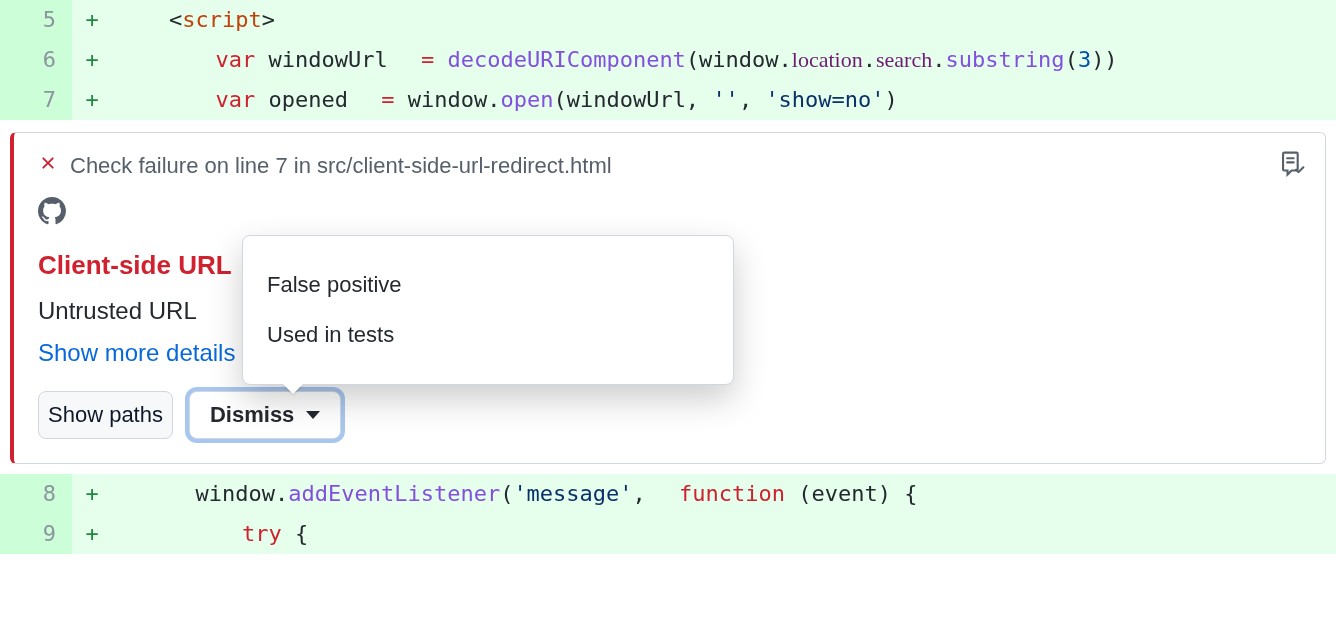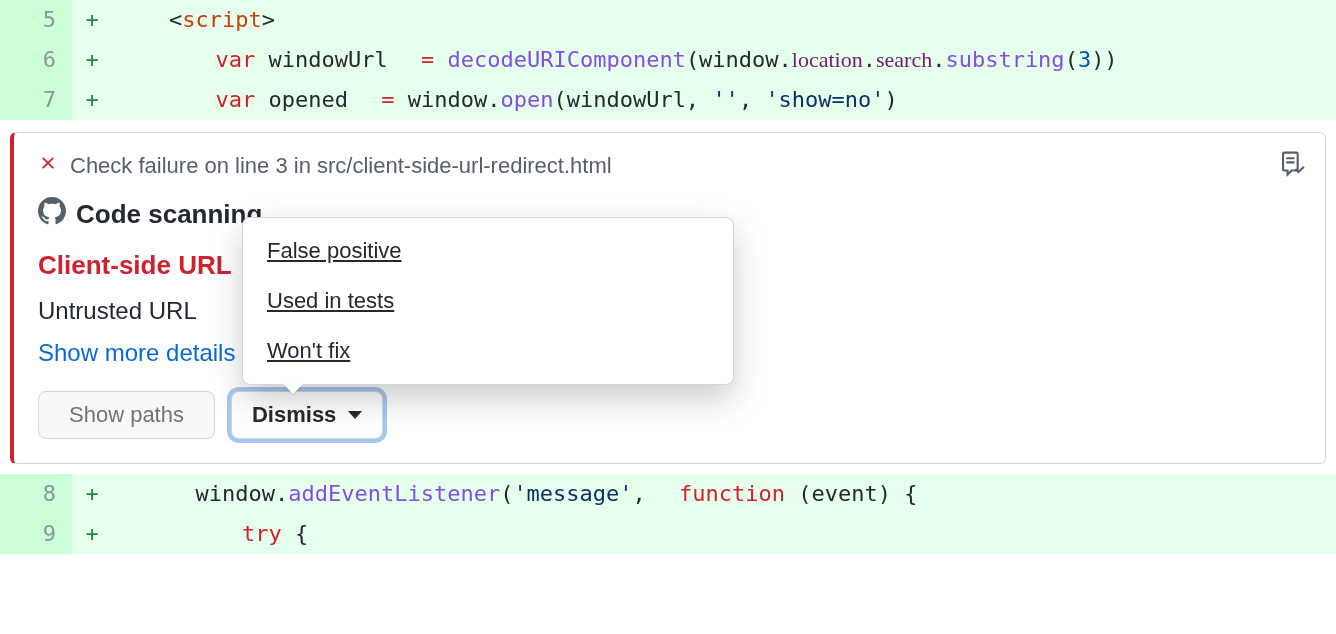--- a/index.html
+++ b/index.html
@@ -93,26 +93,26 @@
       font-size: 24px;
       display: block;
       margin-bottom: 24px;
     }
     .button-row {
       display: flex;
       gap: 16px;
       position: relative;
     }
     .btn {
-      padding: 10px 30px;
+      padding: 10px 9px;
       font-size: 22px;
       border: 1px solid #d0d7de;
       border-radius: 8px;
       background: #f6f8fa;
-      color: #737373;
+      color: #0f172a;
       cursor: pointer;
       font-weight: 500;
     }
     .btn-dismiss {
       background: #fff;
       color: #24292f;
       font-weight: 600;
       box-shadow: 0 0 0 4px #a8c7f0;
       display: flex;
       align-items: center;
@@ -128,22 +128,21 @@
     }
     .dropdown {
       position: absolute;
       left: 204px;
       bottom: 54px;
       width: 492px;
       background: #fff;
       border: 1px solid #d0d7de;
       border-radius: 8px;
       box-shadow: 0 8px 24px rgba(140,149,159,0.2);
-      padding: 8px 0;
-      text-decoration: underline;
+      padding: 24px 0;
     }
     .dropdown-item {
       padding: 12px 24px;
       font-size: 22px;
       color: #24292f;
       cursor: pointer;
     }
     .dropdown-tail {
       position: absolute;
       bottom: -10px;
@@ -180,50 +179,48 @@
     </div>
   </div>
 
 <div class="alert-box">
   <div class="alert-header">
     <span class="close-x">
       <svg width="20" height="20" viewBox="0 0 16 16" fill="#cf222e">
           <path d="M3.72 3.72a.75.75 0 011.06 0L8 6.94l3.22-3.22a.75.75 0 111.06 1.06L9.06 8l3.22 3.22a.75.75 0 11-1.06 1.06L8 9.06l-3.22 3.22a.75.75 0 01-1.06-1.06L6.94 8 3.72 4.78a.75.75 0 010-1.06z"></path>
         </svg>
     </span>
-    <span>Check failure on line 3 in src/client-side-url-redirect.html</span>
+    <span>Check failure on line 7 in src/client-side-url-redirect.html</span>
   </div>
   <span class="checklist-icon">
     <svg width="26" height="26" viewBox="0 0 16 16" fill="#57606a">
         <path d="M2.5 1.75a.75.75 0 01.75-.75h7.5a.75.75 0 01.75.75v9.5a.75.75 0 01-.75.75h-3l-2.5 2.5v-2.5h-2a.75.75 0 01-.75-.75v-9.5z" fill="none" stroke="#57606a" stroke-width="1.3"></path>
         <path d="M5 4.5h4M5 7h4" stroke="#57606a" stroke-width="1.3" stroke-linecap="round"></path>
         <path d="M10.5 11.5l1.5 1.5 3-3" fill="none" stroke="#57606a" stroke-width="1.3" stroke-linecap="round" stroke-linejoin="round"></path>
       </svg>
   </span>
   <div class="scanning-row">
     <span>
       <svg width="28" height="28" viewBox="0 0 16 16" fill="#57606a">
           <path d="M8 0C3.58 0 0 3.58 0 8c0 3.54 2.29 6.53 5.47 7.59.4.07.55-.17.55-.38 0-.19-.01-.82-.01-1.49-2.01.37-2.53-.49-2.69-.94-.09-.23-.48-.94-.82-1.13-.28-.15-.68-.52-.01-.53.63-.01 1.08.58 1.23.82.72 1.21 1.87.87 2.33.66.07-.52.28-.87.51-1.07-1.78-.2-3.64-.89-3.64-3.95 0-.87.31-1.59.82-2.15-.08-.2-.36-1.02.08-2.12 0 0 .67-.21 2.2.82.64-.18 1.32-.27 2-.27.68 0 1.36.09 2 .27 1.53-1.04 2.2-.82 2.2-.82.44 1.1.16 1.92.08 2.12.51.56.82 1.27.82 2.15 0 3.07-1.87 3.75-3.65 3.95.29.25.54.73.54 1.48 0 1.07-.01 1.93-.01 2.2 0 .21.15.46.55.38A8.013 8.013 0 0016 8c0-4.42-3.58-8-8-8z"></path>
         </svg>
     </span>
-    <span>Code scanning</span>
   </div>
   <div class="alert-title">Client-side URL</div>
   <div class="alert-desc">Untrusted URL</div>
   <a class="show-more">Show more details</a>
   <div class="button-row">
     <button class="btn">Show paths</button>
     <button class="btn btn-dismiss">
       <span>Dismiss</span>
       <span class="caret-down"></span>
     </button>
     <div class="dropdown dropdown-wrap">
       <div class="dropdown-item">False positive</div>
       <div class="dropdown-item">Used in tests</div>
-      <div class="dropdown-item">Won't fix</div>
       <div class="dropdown-tail"></div>
     </div>
   </div>
 </div>
 
 <div id="lines-after">
     <div class="code-line">
       <div class="line-num">8</div>
       <div class="line-plus">+</div>
       <div class="line-code">      <span class="tok-punct">window.</span><span class="tok-func">addEventListener</span><span class="tok-punct">(</span><span class="tok-string">'message'</span><span class="tok-punct">, </span><span class="tok-keyword">function</span><span class="tok-punct"> (event) {</span></div>

